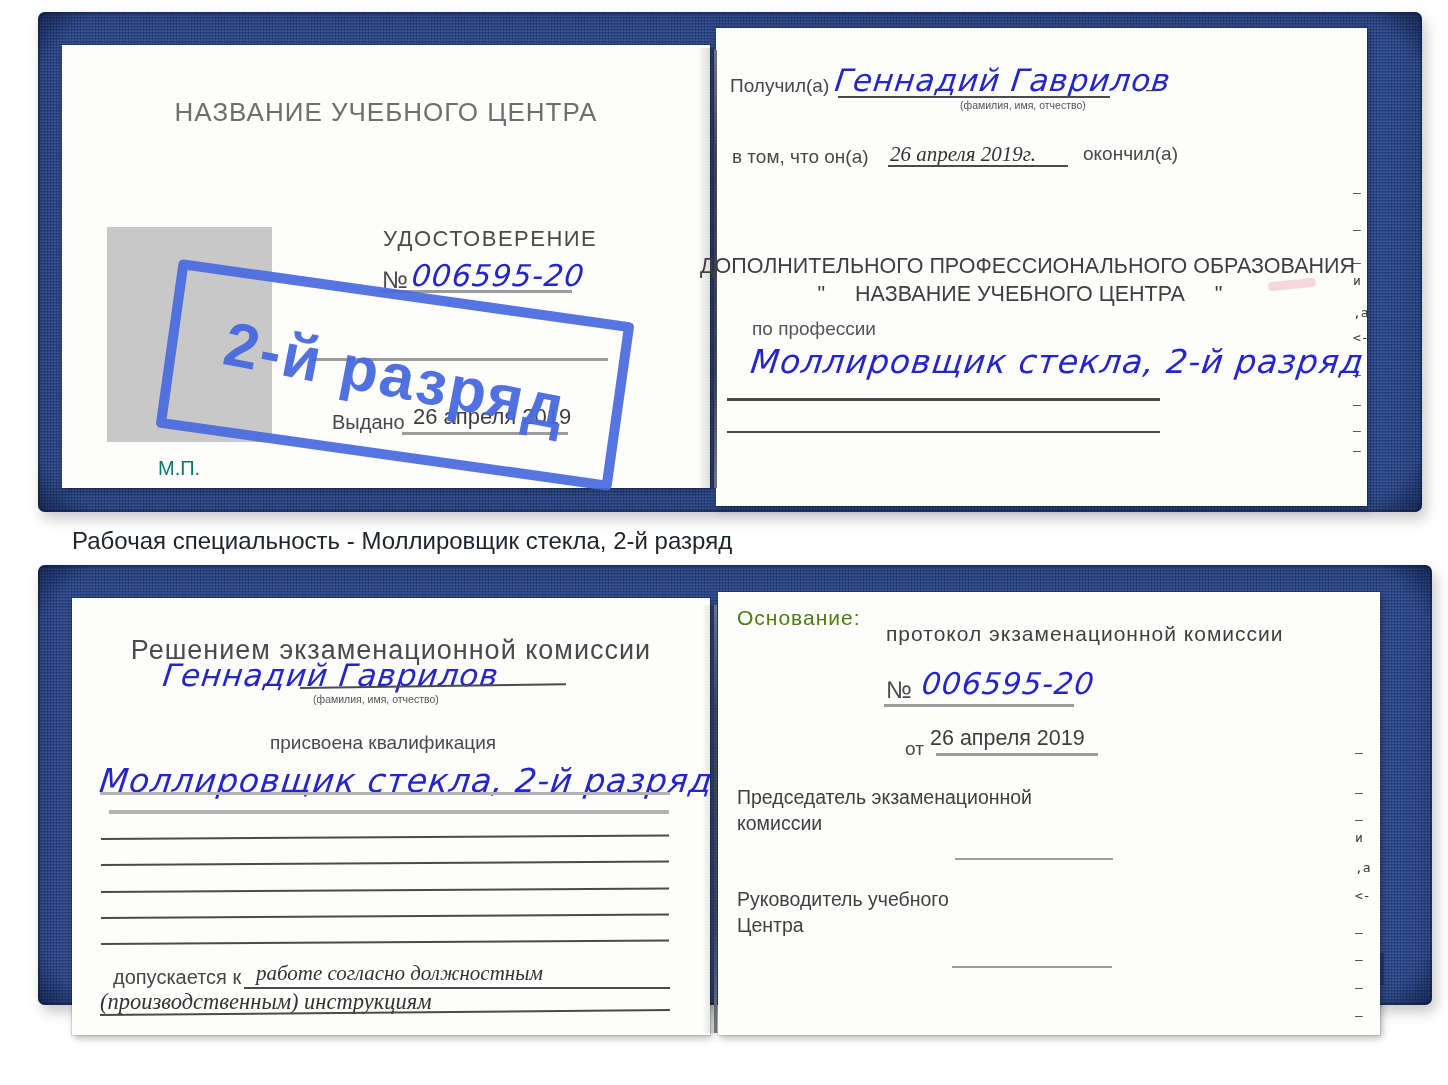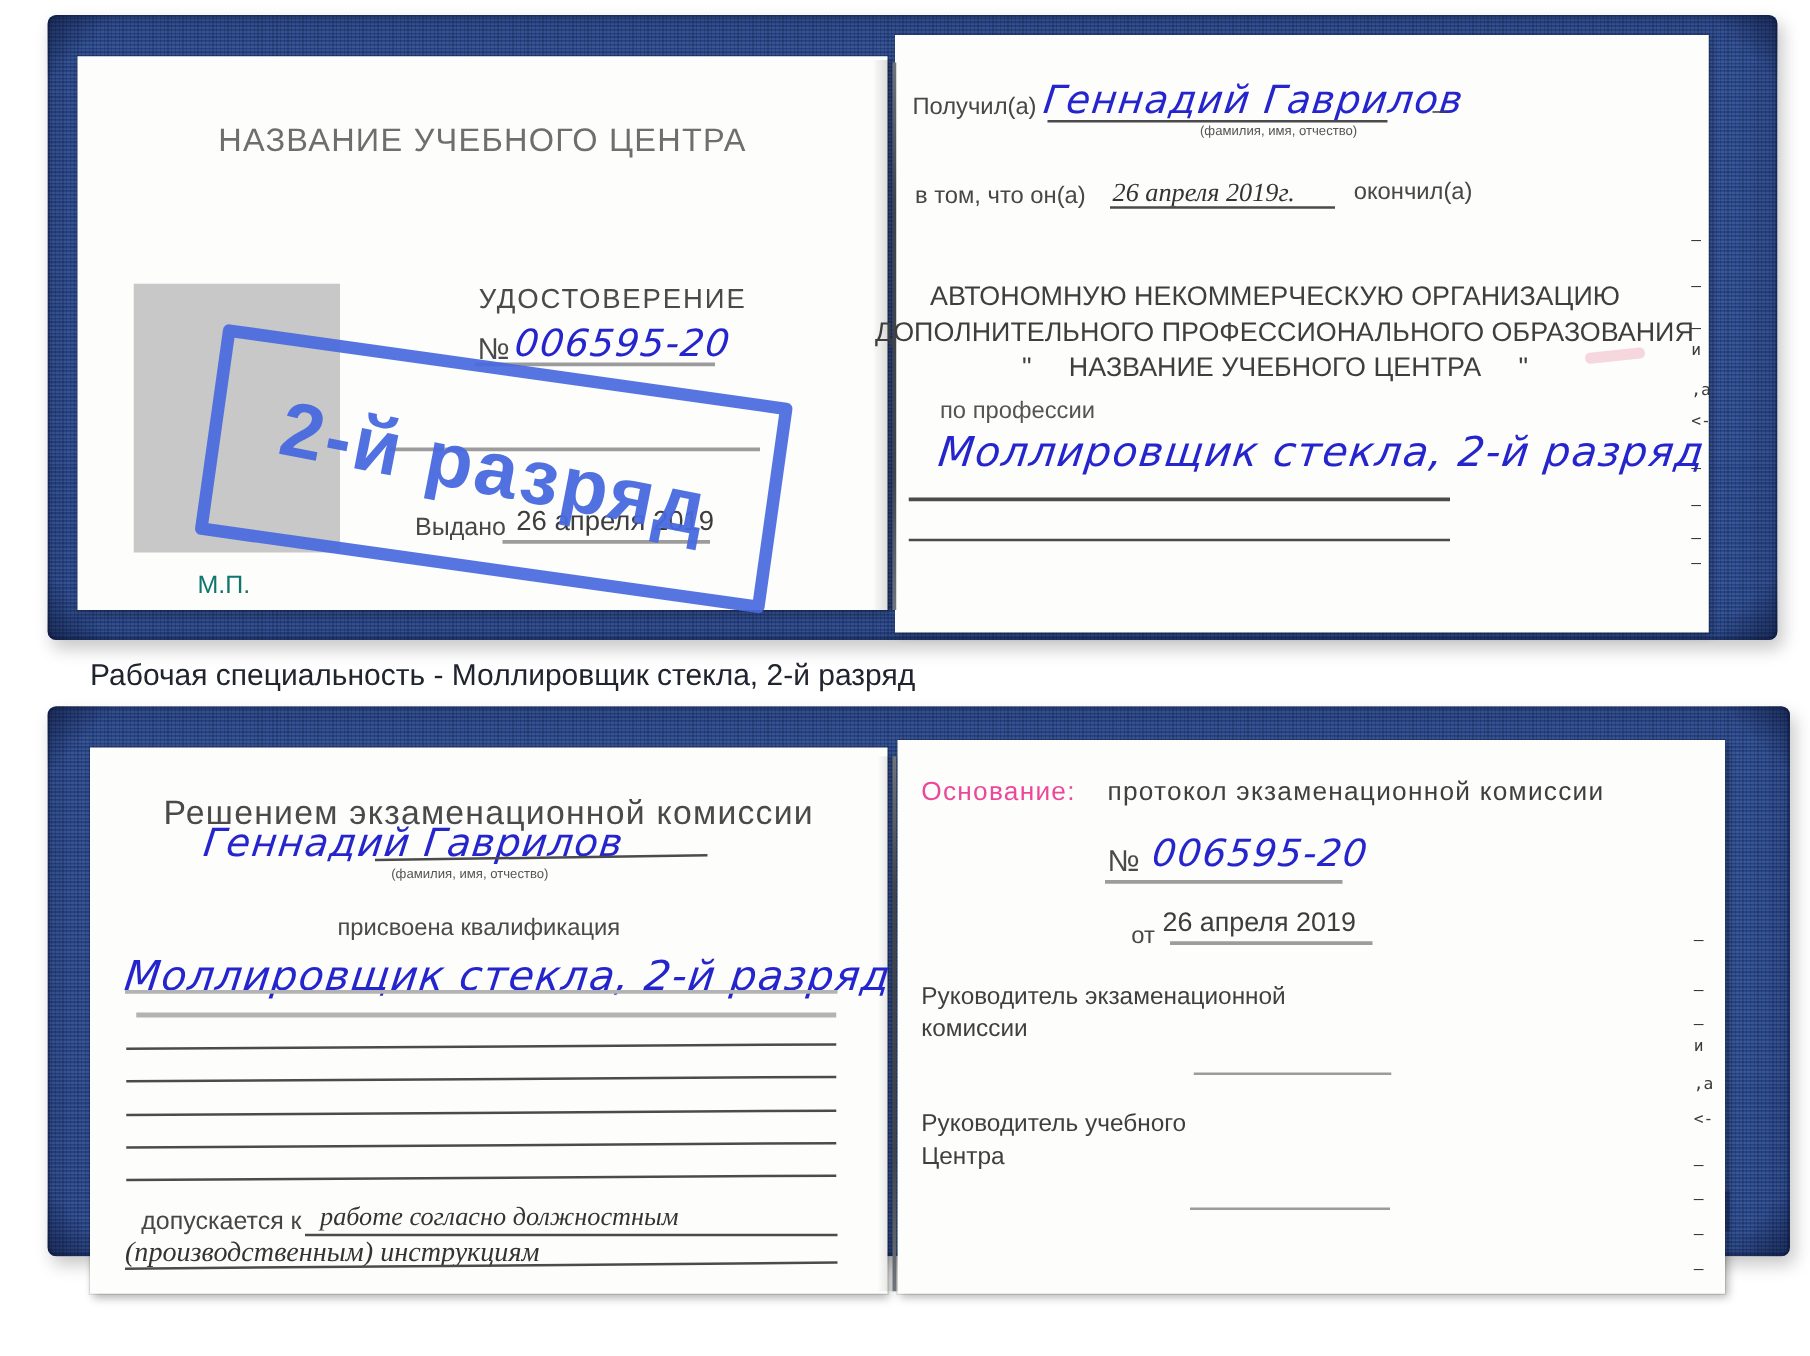--- a/index.html
+++ b/index.html
@@ -85,21 +85,20 @@
     <div class="script" style="left:797px;top:50px;font-size:31px">Геннадий Гаврилов</div>
     <div class="dline" style="left:800px;top:84px;width:272px"></div>
     <div class="lbl" style="left:922px;top:87px;font-size:10.5px;color:#555">(фамилия, имя, отчество)</div>
     <div class="lbl" style="left:1108px;top:66px;font-size:19px;color:#444">–</div>
 
     <div class="lbl" style="left:694px;top:134px;font-size:19px">в том, что он(а)</div>
     <div class="fillin" style="left:852px;top:130px;font-size:21px">26 апреля 2019г.</div>
     <div class="dline" style="left:850px;top:153px;width:180px"></div>
     <div class="lbl" style="left:1045px;top:131px;font-size:19px">окончил(а)</div>
 
-    <div class="lbl center" style="left:662px;top:186px;width:640px;font-size:21.5px;color:#3e3e3e">АВТОНОМНУЮ НЕКОММЕРЧЕСКУЮ ОРГАНИЗАЦИЮ</div>
     <div class="lbl center" style="left:662px;top:215px;width:640px;font-size:21.5px;color:#3e3e3e">ДОПОЛНИТЕЛЬНОГО ПРОФЕССИОНАЛЬНОГО ОБРАЗОВАНИЯ</div>
     <div class="lbl center" style="left:662px;top:243px;width:640px;font-size:21.5px;color:#3e3e3e">"&nbsp;&nbsp;&nbsp;&nbsp;&nbsp;НАЗВАНИЕ УЧЕБНОГО ЦЕНТРА&nbsp;&nbsp;&nbsp;&nbsp;&nbsp;"</div>
 
     <div class="smudge" style="left:1230px;top:268px;width:48px;height:9px"></div>
 
     <div class="lbl" style="left:714px;top:306px;font-size:19px;color:#545454">по профессии</div>
     <div class="script" style="left:713px;top:330px;font-size:33px">Моллировщик стекла, 2-й разряд</div>
     <div class="dline" style="left:689px;top:386px;width:433px;height:2.5px"></div>
     <div class="dline" style="left:689px;top:419px;width:433px"></div>
 
@@ -147,32 +146,32 @@
     <div class="dline" style="left:63px;top:326px;width:568px;transform:rotate(-0.35deg)"></div>
     <div class="dline" style="left:63px;top:352px;width:568px;transform:rotate(-0.35deg)"></div>
     <div class="dline" style="left:63px;top:378px;width:568px;transform:rotate(-0.35deg)"></div>
 
     <div class="lbl" style="left:75px;top:401px;font-size:20px">допускается к</div>
     <div class="fillin" style="left:218px;top:396px;font-size:21px">работе согласно должностным</div>
     <div class="dline" style="left:206px;top:422px;width:426px"></div>
     <div class="fillin" style="left:62px;top:424px;font-size:22.5px">(производственным) инструкциям</div>
     <div class="dline" style="left:62px;top:449px;width:570px;transform:rotate(-0.5deg)"></div>
 
-    <div class="lbl" style="left:699px;top:57px;font-size:21px;letter-spacing:1px;color:#ec4899">Основание:</div>
+    <div class="lbl" style="left:699px;top:41px;font-size:21px;letter-spacing:1px;color:#4d7c0f">Основание:</div>
     <div class="lbl" style="left:848px;top:57px;font-size:21px;letter-spacing:1px;color:#3f3f3f">протокол экзаменационной комиссии</div>
 
     <div class="lbl" style="left:848px;top:111px;font-size:24px;color:#4a4a4a">№</div>
     <div class="script" style="left:884px;top:101px;font-size:30px">006595-20</div>
     <div class="hline" style="left:846px;top:139px;width:190px;height:3px"></div>
 
     <div class="lbl" style="left:867px;top:173px;font-size:19px">от</div>
     <div class="lbl" style="left:892px;top:161px;font-size:21.5px;color:#3d3d3d">26 апреля 2019</div>
     <div class="hline" style="left:898px;top:188px;width:162px;height:3px"></div>
 
-    <div class="lbl" style="left:699px;top:221px;font-size:19.5px;color:#3f3f3f">Руководитель экзаменационной</div>
+    <div class="lbl" style="left:699px;top:221px;font-size:19.5px;color:#3f3f3f">Председатель экзаменационной</div>
     <div class="lbl" style="left:699px;top:247px;font-size:19.5px;color:#3f3f3f">комиссии</div>
     <div class="hline" style="left:917px;top:293px;width:158px"></div>
 
     <div class="lbl" style="left:699px;top:323px;font-size:19.5px;color:#3f3f3f">Руководитель учебного</div>
     <div class="lbl" style="left:699px;top:349px;font-size:19.5px;color:#3f3f3f">Центра</div>
     <div class="hline" style="left:914px;top:401px;width:160px"></div>
 
     <span class="edge-mark" style="top:180px">–</span>
     <span class="edge-mark" style="top:220px">–</span>
     <span class="edge-mark" style="top:247px">–</span>

